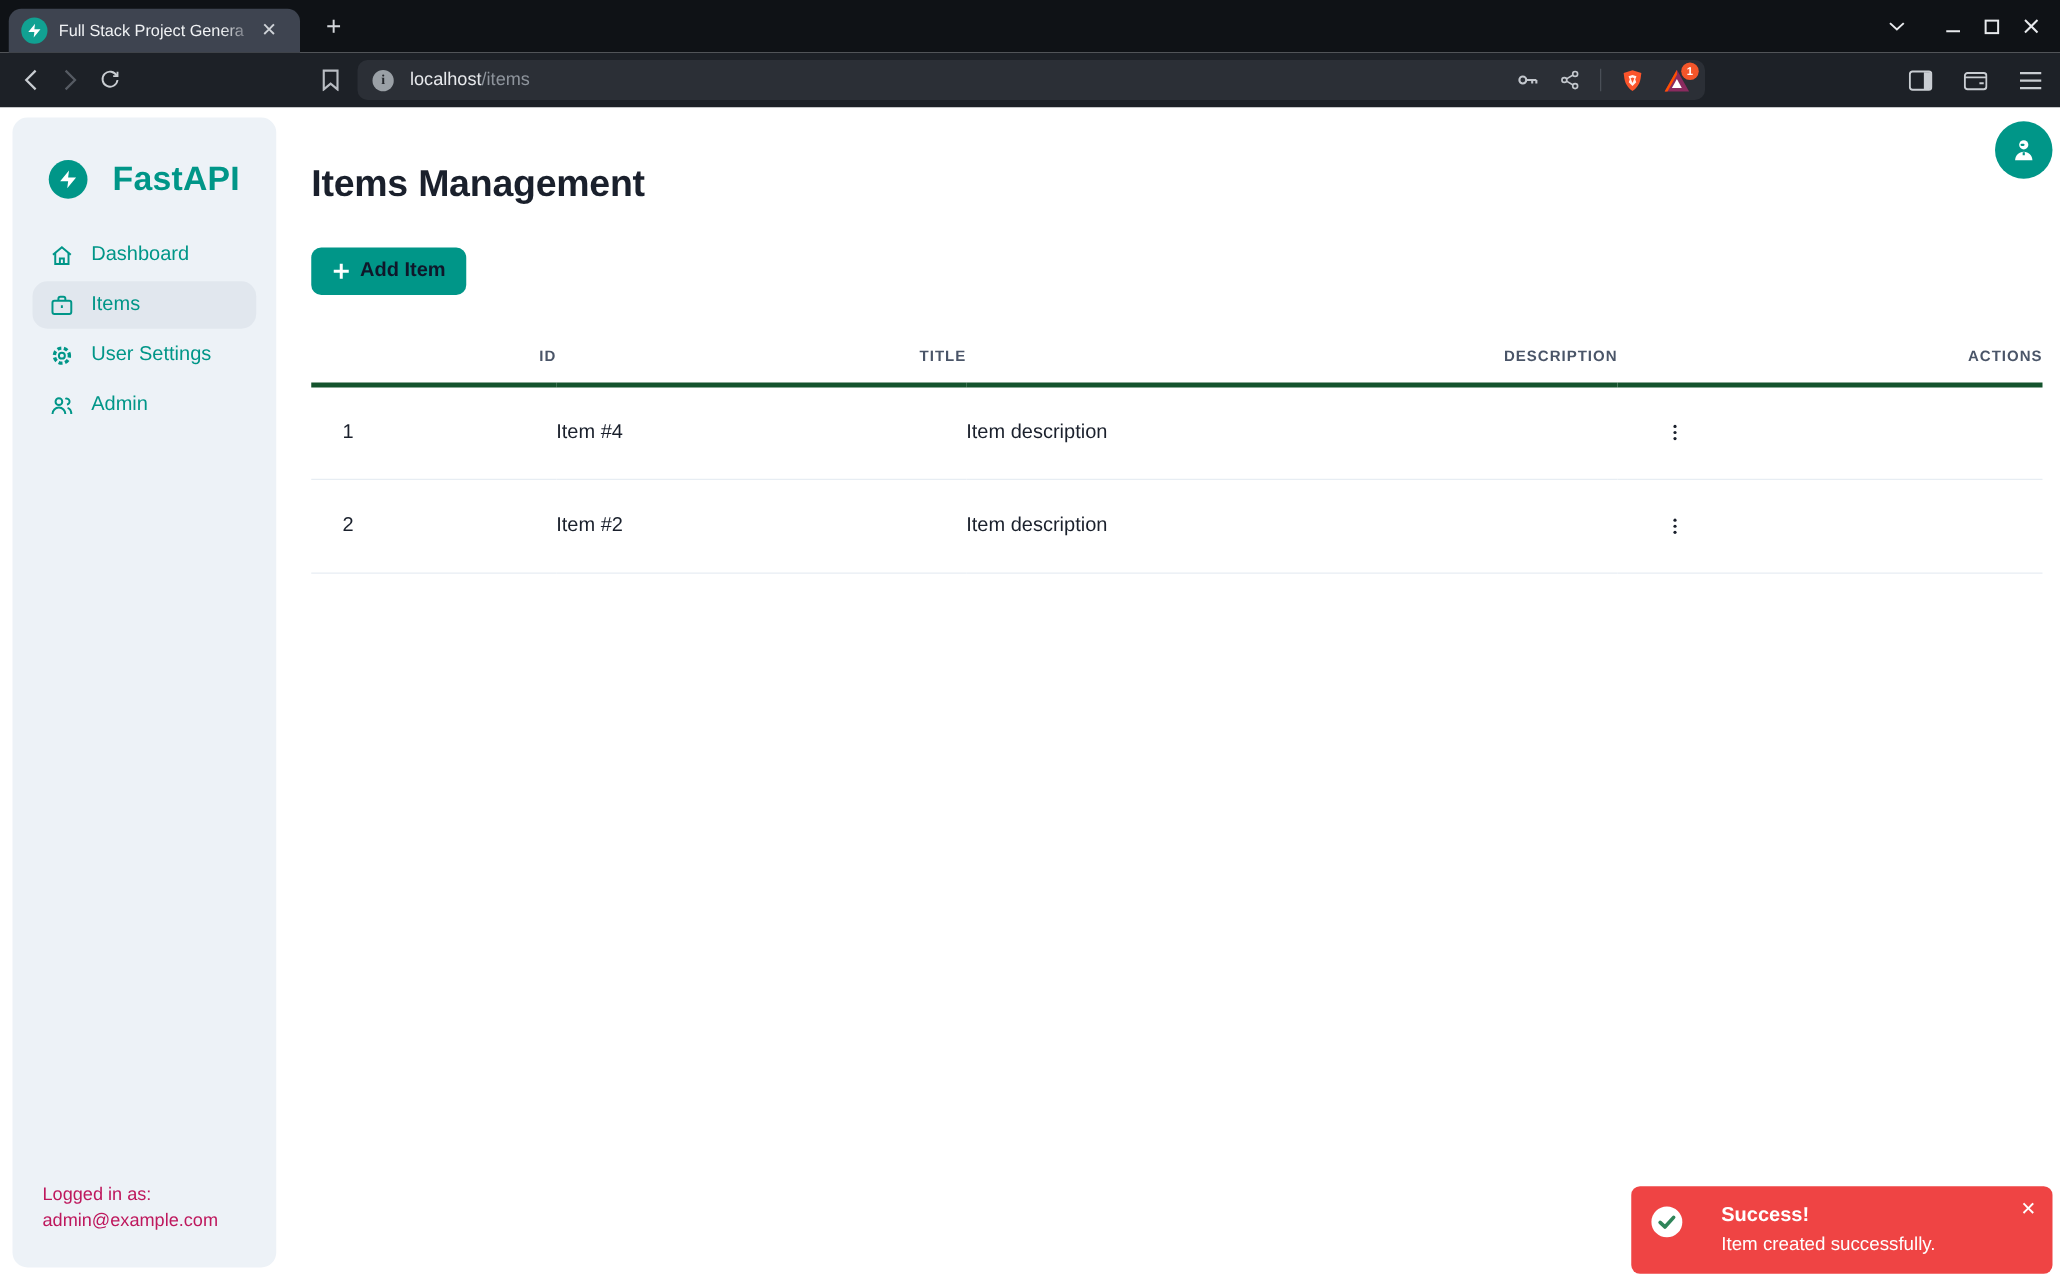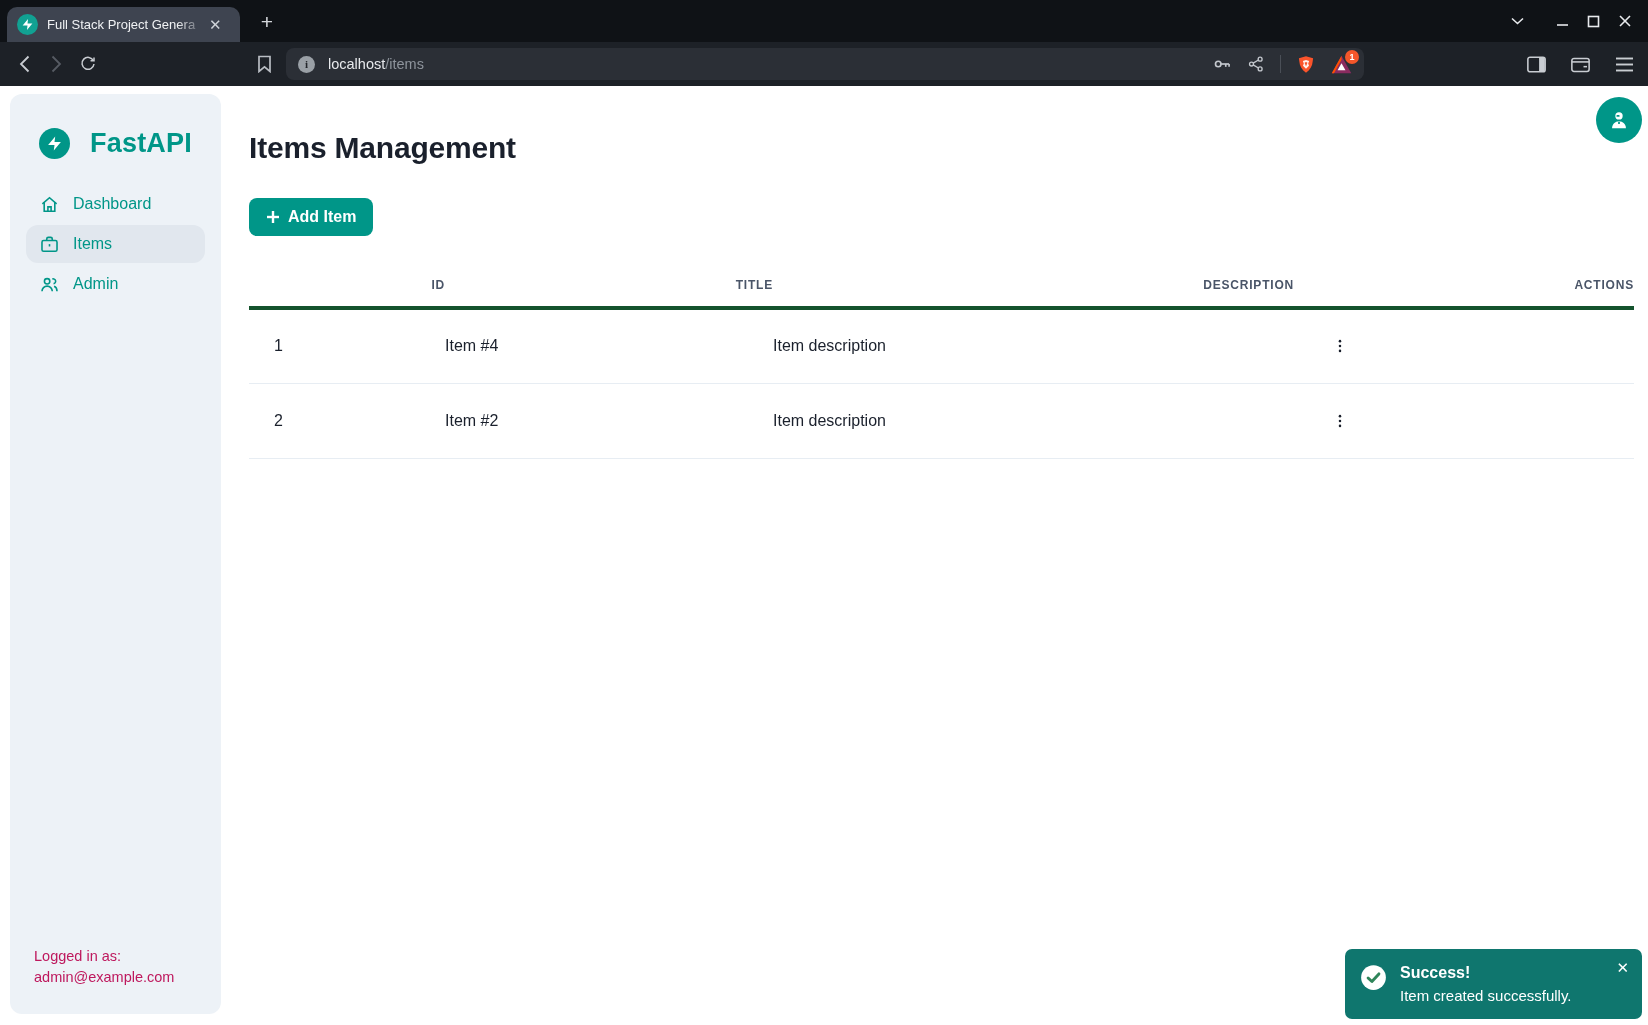--- a/index.html
+++ b/index.html
@@ -61,37 +61,37 @@
   .nav-list { margin-top:26px; padding:0 16px; display:flex; flex-direction:column; gap:2px; }
   .nav-item { display:flex; align-items:center; gap:14px; height:38px; padding:0 14px;
               border-radius:12px; color:#009688; font-size:16px; cursor:pointer; }
   .nav-item.active { background:#e1e7ee; }
   .nav-icon { flex:none; display:flex; }
   .sidebar-footer { position:absolute; left:24px; bottom:26px; color:#be185d; font-size:14.5px; line-height:21px; }
 
   .main { position:absolute; left:249px; top:0; width:1385px; }
   .page-title { margin-top:45px; font-size:30px; font-weight:bold; color:#1a202c; letter-spacing:-0.2px; }
   .add-btn { margin-top:33px; display:inline-flex; align-items:center; gap:8px; height:38px; padding:0 17px;
-             background:#009688; color:#ffffff; border:none; border-radius:8px; font-size:16px;
+             background:#009688; color:#0f172a; border:none; border-radius:8px; font-size:16px;
              font-weight:bold; font-family:inherit; cursor:pointer; }
 
   table.items { margin-top:27px; width:100%; border-collapse:collapse; table-layout:fixed; }
   table.items th { text-align:right; font-size:12px; font-weight:bold; color:#4a5568;
                    letter-spacing:0.8px; height:45px; border-bottom:4px solid #14532d; }
   table.items td { height:75px; font-size:16px; color:#1a202c; border-bottom:1px solid #e7edf3; }
   .col-pad { padding-left:25px; }
   .kebab-btn { margin-left:30px; width:32px; height:32px; border:none; background:transparent;
                display:flex; align-items:center; justify-content:center; cursor:pointer; }
 
   .avatar-btn { position:absolute; right:6px; top:11px; width:46px; height:46px; border-radius:50%;
                 background:#009688; border:none; display:flex; align-items:center; justify-content:center;
                 cursor:pointer; }
 
-  .toast { position:absolute; right:6px; bottom:6px; width:297px; height:70px; background:#0f766e;
-           border-radius:7px; color:#ffffff; padding:13px 14px 0 15px; display:flex; gap:13px; }
+  .toast { position:absolute; right:6px; bottom:6px; width:337px; height:70px; background:#ef4444;
+           border-radius:7px; color:#ffffff; padding:13px 14px 0 15px; display:flex; gap:30px; }
   .toast-icon { flex:none; margin-top:2px; }
   .toast-title { font-size:16px; font-weight:bold; line-height:22px; }
   .toast-msg { font-size:15px; line-height:23px; }
   .toast-close { position:absolute; top:7px; right:9px; background:transparent; border:none; color:#ffffff;
                  font-size:15px; line-height:1; cursor:pointer; padding:4px; }
 </style>
 </head>
 <body>
 
 <div class="titlebar">
@@ -246,20 +246,29 @@
       </div>
       <div class="nav-item active">
         <span class="nav-icon">
           <svg width="19" height="19" viewBox="0 0 24 24" fill="none" stroke="currentColor" stroke-width="2">
               <rect x="2.5" y="7" width="19" height="13.5" rx="2"></rect>
               <path d="M8.5 7V5a2 2 0 0 1 2-2h3a2 2 0 0 1 2 2v2"></path>
               <path d="M12 11.5v3"></path>
             </svg>
         </span>
         <span>Items</span>
+      </div>
+      <div class="nav-item">
+        <span class="nav-icon">
+          <svg width="19" height="19" viewBox="0 0 24 24" fill="none" stroke="currentColor">
+              <circle cx="12" cy="12" r="3" stroke-width="2"></circle>
+              <circle cx="12" cy="12" r="7.6" stroke-width="3.4" stroke-dasharray="4 2.6" stroke-dashoffset="2"></circle>
+            </svg>
+        </span>
+        <span>User Settings</span>
       </div>
       <div class="nav-item">
         <span class="nav-icon">
           <svg width="19" height="19" viewBox="0 0 24 24" fill="none" stroke="currentColor" stroke-width="2">
               <circle cx="9" cy="8" r="3.4"></circle>
               <path d="M2.5 20.5c0-3.6 2.9-6.5 6.5-6.5s6.5 2.9 6.5 6.5"></path>
               <path d="M15.5 5.2a3 3 0 1 1 1.6 5.7"></path>
               <path d="M17.8 14.3c2.3.8 3.7 3 3.7 6.2"></path>
             </svg>
         </span>

